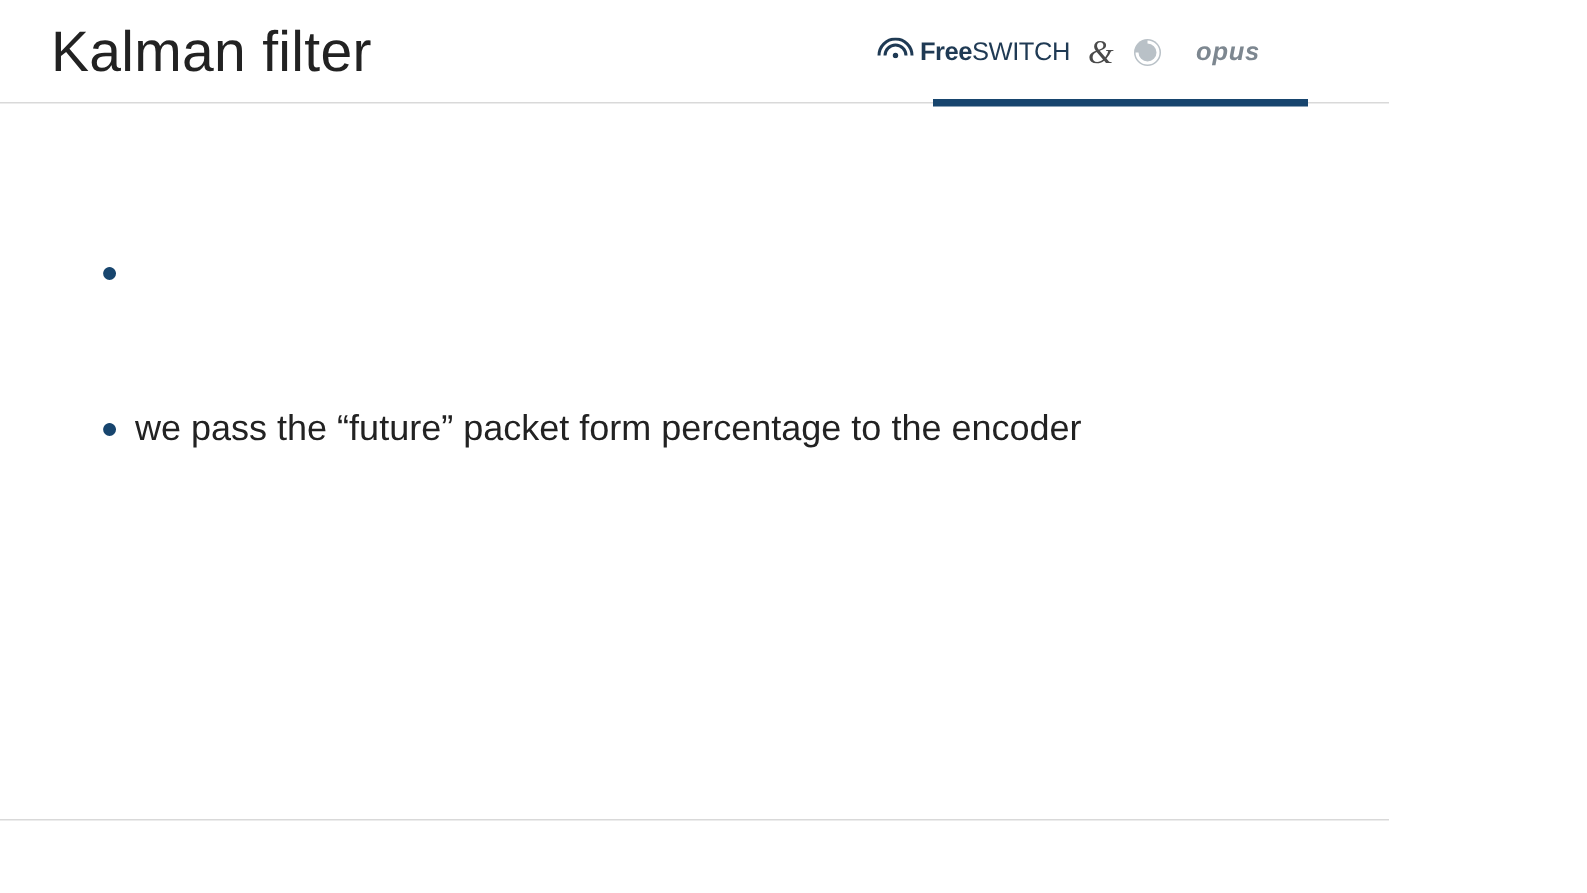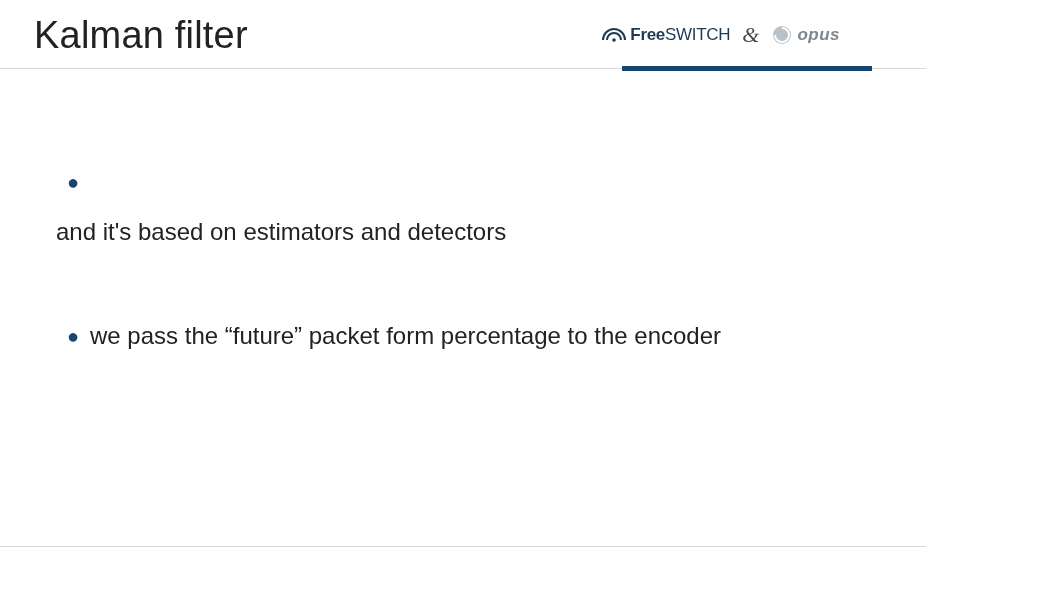--- a/index.html
+++ b/index.html
@@ -8,27 +8,27 @@
 
   
   .header { position: relative; padding: 14px 34px 0 34px; }
   .title { font-size: 38px; font-weight: 400; color: #222; letter-spacing: 0.2px; }
   .rule-track { position: absolute; left: 0; right: 0; top: 68px; height: 6px; }
   .rule-grey { position: absolute; left: 0; right: 0; top: 0; height: 1px; background: #d9d9d9; }
   .rule-blue { position: absolute; right: 54px; width: 250px; top: -2px; height: 5px; background: #17456e; }
 
   
   .logo-box { position: absolute; top: 22px; right: 86px; display: flex; align-items: center; gap: 12px; }
-  .fs-logo { display: flex; align-items: center; color: #1f3a54; font-weight: 700; }
+  .fs-logo { display: flex; align-items: flex-start; color: #1f3a54; font-weight: 700; }
   .fs-mark { display: inline-flex; flex-direction: column; align-items: center; margin-right: 3px; }
   .fs-arcs { width: 26px; height: 14px; }
   .fs-name { font-size: 17px; letter-spacing: -0.3px; }
   .fs-name .thin { font-weight: 400; }
   .amp { font-family: Georgia, 'Times New Roman', serif; font-size: 22px; color: #4a4a4a; font-style: italic; }
-  .opus-logo { display: flex; align-items: center; gap: 4px; }
+  .opus-logo { display: flex; align-items: center; gap: 21px; }
   .opus-glyph { width: 22px; height: 22px; }
   .opus-name { font-size: 17px; font-weight: 700; color: #7d8790; font-style: italic; letter-spacing: 0.5px; }
 
   
   .body { padding: 108px 56px 0 56px; font-size: 24px; line-height: 1.4; color: #222; }
   .item { margin-bottom: 70px; }
   .row { display: flex; align-items: flex-start; }
   .bullet { width: 34px; flex: 0 0 34px; text-align: center; font-size: 20px; line-height: 34px; color: #17456e; }
   .txt {}
   .continuation { padding-left: 0px; margin-top: 16px; }
@@ -67,21 +67,20 @@
         <span class="opus-name">opus</span>
       </span>
     </div>
   </div>
 
   <div class="body">
     <div class="item">
       <div class="row">
         <span class="bullet">●</span>
       </div>
-      <div class="continuation">and it's based on estimators and detectors</div>
     </div>
     <div class="item">
       <div class="row">
         <span class="bullet">●</span>
         <span class="txt">we pass the “future” packet form percentage to the encoder</span>
       </div>
     </div>
   </div>
 
   <div class="footer-rule"></div>

